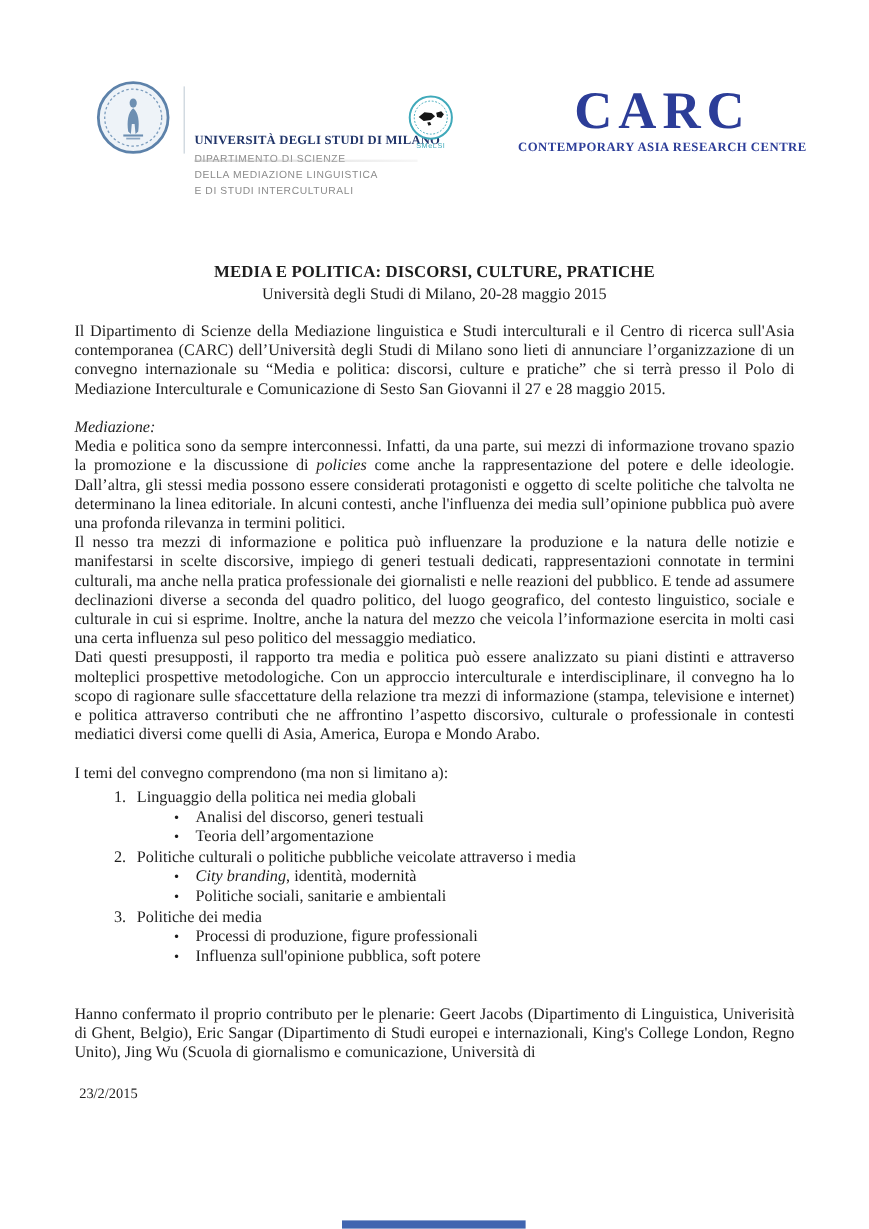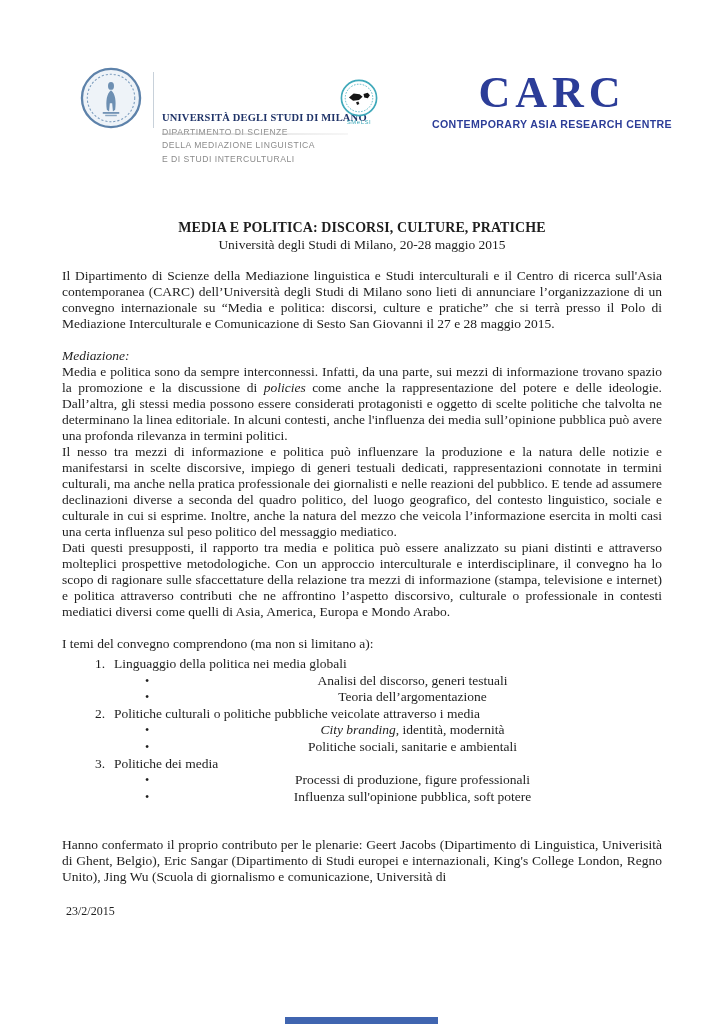--- a/index.html
+++ b/index.html
@@ -27,21 +27,21 @@
     background:linear-gradient(to right, rgba(180,180,180,0.55), rgba(220,220,220,0.25)); }
   .smelsi { position:absolute; left:339px; top:79px; width:40px; text-align:center; }
   .smelsi svg { width:38px; height:38px; display:block; margin:0 auto; }
   .smelsi-caption { font-family:"Liberation Sans", sans-serif; font-size:6px; color:#3fa9ba; margin-top:2px; letter-spacing:0.5px; }
   .carc-block { position:absolute; left:420px; top:70px; width:264px; text-align:center; }
   .carc-acronym {
     font-family:"Liberation Serif", serif; font-weight:bold; font-size:44px; line-height:46px;
     color:#2c3d98; letter-spacing:5px;text-align:center;
   }
   .carc-subtitle {
-    font-family:Liberation Sans, sans-serif; font-weight:bold; font-size:10.6px;
+    font-family:Liberation Serif, serif; font-weight:bold; font-size:10.6px;
     color:#2c3d98; letter-spacing:0.4px; white-space:nowrap; margin-top:2px;
   }
 
   
   .content { position:absolute; left:62px; top:177px; width:600px;
     font-size:13.5px; line-height:16px; }
   .doc-title { font-weight:bold; text-align:center; font-size:14px; letter-spacing:0.1px;margin-top:43px; }
   .doc-subtitle { text-align:center; margin-top:1px; }
   .para { text-align:justify; }
   .intro { margin-top:15px; }
@@ -50,21 +50,21 @@
   em { font-style:italic; }
 
   
   .topics-intro { margin-top:16px; }
   .topics { margin-top:4px; line-height:16.6px; }
   .topic-row { display:flex; }
   .topic-num { width:19px; margin-left:33px; flex:none; }
   .topic-label { flex:1; }
   .bullet-row { display:flex; }
   .bullet-dot { width:18px; margin-left:83px; flex:none; font-size:12px; }
-  .bullet-text { flex:1;text-align:center; }
+  .bullet-text { flex:1; }
 
   
   .footer-date { position:absolute; left:66px; top:904px; font-size:12px; }
   .footer-bar { position:absolute; left:285px; bottom:0; width:153px; height:7px; background:#4065b0; }
 </style>
 </head>
 <body>
 
 <div class="page">
 

